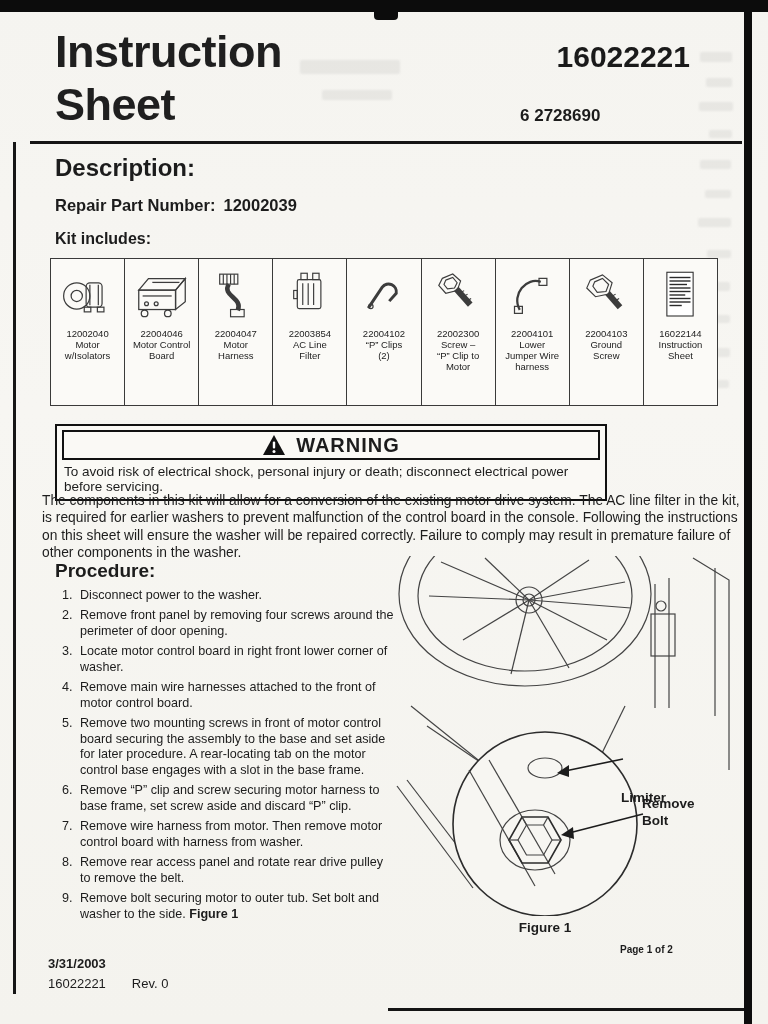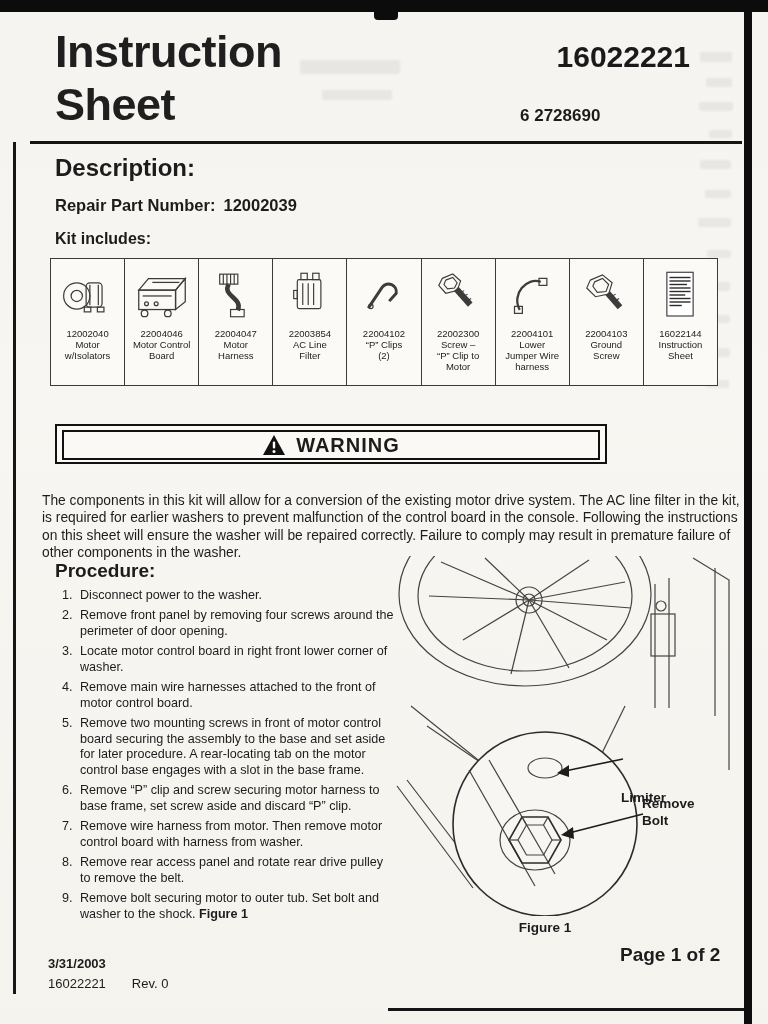--- a/index.html
+++ b/index.html
@@ -26,21 +26,21 @@
   .header-rule { position:absolute; left:30px; top:141px; width:712px; height:3px; background:#151515; }
 
   
   .desc-label { position:absolute; left:55px; top:154px; font-size:24px; font-weight:bold; }
   .desc-value { position:absolute; left:240px; top:152px; font-size:20px; font-weight:bold; }
   .repair-line { position:absolute; left:55px; top:196px; font-size:16.5px; font-weight:bold; }
   .repair-line span { margin-right:8px; }
   .kit-includes-label { position:absolute; left:55px; top:230px; font-size:16px; font-weight:bold; }
 
   
-  .kit-row { position:absolute; left:50px; top:258px; width:668px; height:128px; display:flex;justify-content:center; }
+  .kit-row { position:absolute; left:50px; top:258px; width:668px; height:148px; display:flex;justify-content:center; }
   .kit-cell { flex:1 1 0; border:1px solid #3a3a3a; margin-left:-1px; background:#fbfaf7;
     display:flex; flex-direction:column; align-items:center; padding-top:5px; }
   .kit-cell:first-child { margin-left:0; }
   .kit-icon { height:62px; display:flex; align-items:center; justify-content:center; }
   .kit-num { font-size:9.5px; text-align:center; margin-top:2px; }
   .kit-name { font-size:9.5px; text-align:center; line-height:1.18; }
 
   
   .warning-box { position:absolute; left:55px; top:424px; width:552px; border:2px solid #111; background:#faf9f5; }
   .warning-title-box { margin:4px 5px 2px 5px; border:2px solid #111; height:30px; display:flex; align-items:center; justify-content:center; gap:10px; }
@@ -61,21 +61,21 @@
   .figure-wrap { position:absolute; left:393px; top:556px; width:350px; height:392px; }
   .figure-art { position:absolute; left:0; top:0; }
   .label-limiter { position:absolute; left:228px; top:192px; font-size:13.5px; font-weight:bold;margin-top:42px; }
   .label-remove-bolt { position:absolute; left:249px; top:240px; font-size:13.5px; font-weight:bold; line-height:1.25; }
   .figure-caption { position:absolute; left:92px; top:364px; width:120px; text-align:center; font-size:13.5px; font-weight:bold; }
 
   
   .footer-left { position:absolute; left:48px; top:936px; font-size:13px; font-weight:normal;margin-top:40px; }
   .footer-left .rev { margin-left:26px; }
   .footer-date { position:absolute; left:48px; top:956px; font-size:13px; font-weight:bold; }
-  .footer-page { position:absolute; left:620px; top:944px; font-size:19px; font-weight:bold; }
+  .footer-page { position:absolute; left:620px; top:944px; font-size:10px; font-weight:bold; }
 
   svg { display:block; }
 </style>
 </head>
 <body>
 
 <div class="page">
 
   <div class="scan-top"></div>
   <div class="scan-top-notch"></div>
@@ -266,36 +266,37 @@
     <div class="warning-title-box">
       <span>
         <svg width="24" height="22" viewBox="0 0 24 22">
           <polygon points="12,1 23,21 1,21" fill="#111"></polygon>
           <rect x="10.8" y="7.5" width="2.4" height="7" rx="1.1" fill="#fff"></rect>
           <circle cx="12" cy="17.5" r="1.5" fill="#fff"></circle>
         </svg>
       </span>
       <span class="warning-title">WARNING</span>
     </div>
+    <div class="warning-text">To avoid risk of electrical shock, personal injury or death; disconnect electrical power before servicing.</div>
   </div>
 
   <div class="intro">The components in this kit will allow for a conversion of the existing motor drive system. The AC line filter in the kit, is required for earlier washers to prevent malfunction of the control board in the console. Following the instructions on this sheet will ensure the washer will be repaired correctly. Failure to comply may result in premature failure of other components in the washer.</div>
 
   <div class="proc-heading">Procedure:</div>
   <div class="proc-list">
     <ol>
       <li>Disconnect power to the washer.</li>
       <li>Remove front panel by removing four screws around the perimeter of door opening.</li>
       <li>Locate motor control board in right front lower corner of washer.</li>
       <li>Remove main wire harnesses attached to the front of motor control board.</li>
       <li>Remove two mounting screws in front of motor control board securing the assembly to the base and set aside for later procedure. A rear-locating tab on the motor control base engages with a slot in the base frame.</li>
       <li>Remove “P” clip and screw securing motor harness to base frame, set screw aside and discard “P” clip.</li>
       <li>Remove wire harness from motor. Then remove motor control board with harness from washer.</li>
       <li>Remove rear access panel and rotate rear drive pulley to remove the belt.</li>
-      <li><span>Remove bolt securing motor to outer tub. Set bolt and washer to the shock. </span><span class="fig-ref">Figure 1</span></li>
+      <li><span>Remove bolt securing motor to outer tub. Set bolt and washer to the side. </span><span class="fig-ref">Figure 1</span></li>
     </ol>
   </div>
 
   <div class="figure-wrap">
     <div class="figure-art">
       <svg width="350" height="360" viewBox="0 0 350 360" fill="none" stroke="#444" stroke-width="1.2">
 
         <ellipse cx="132" cy="38" rx="126" ry="92"></ellipse>
         <ellipse cx="132" cy="40" rx="107" ry="75"></ellipse>
         <circle cx="136" cy="44" r="6"></circle>

